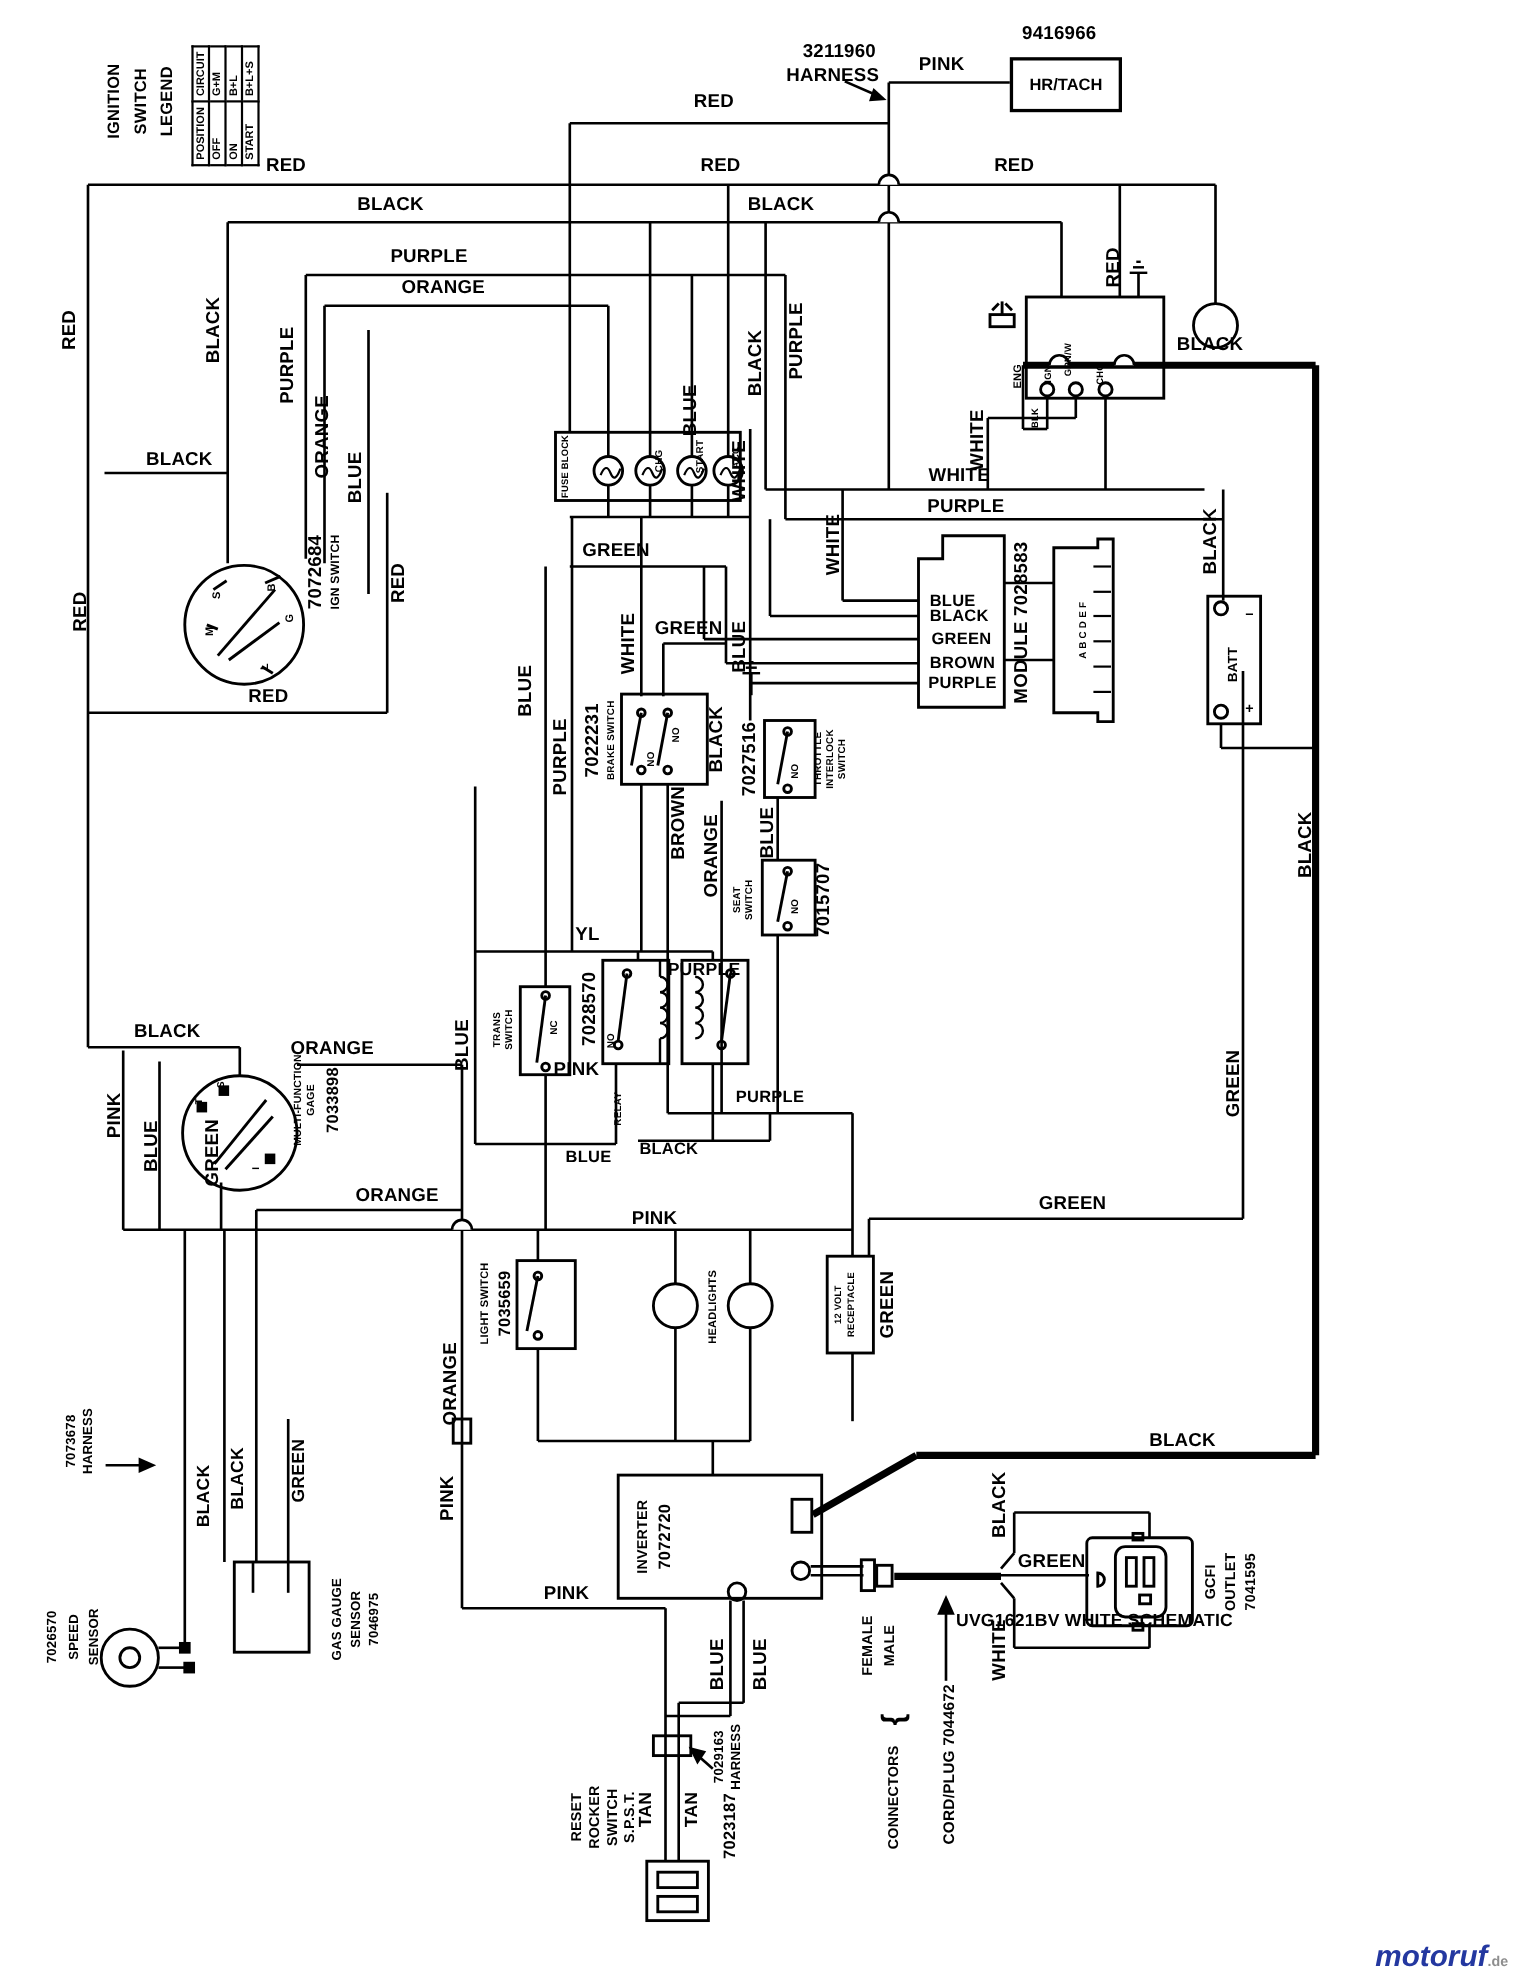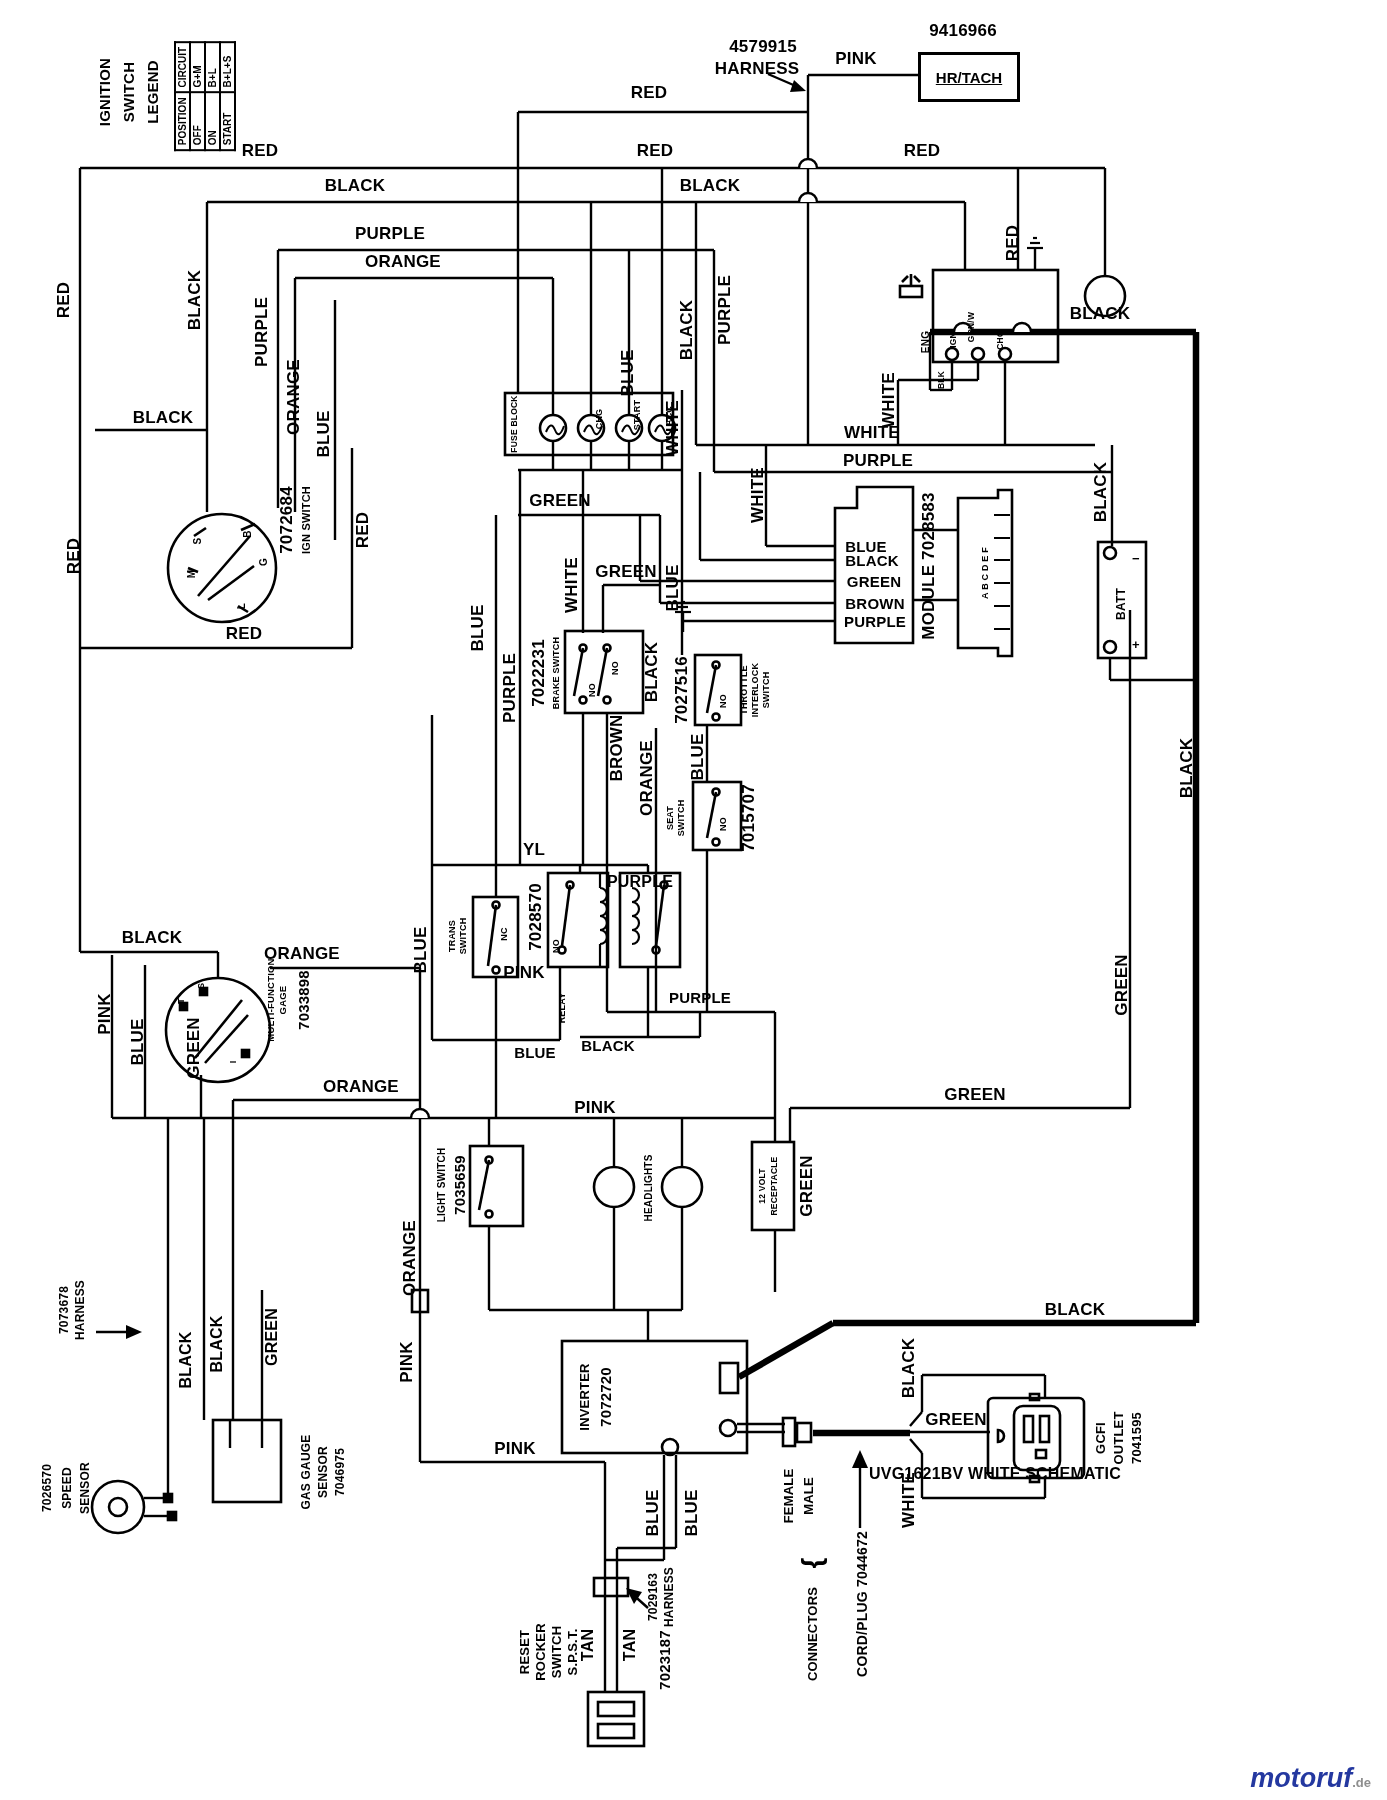--- a/index.html
+++ b/index.html
@@ -6,21 +6,21 @@
   #canvas{position:relative;width:1387px;height:1800px;background:#fff;overflow:hidden;
           font-family:"Liberation Sans",sans-serif;}
   #wire-svg{position:absolute;left:0;top:0;}
   .lbl{position:absolute;font-weight:bold;color:#000;white-space:nowrap;line-height:1;
        transform-origin:center;letter-spacing:.2px;}
   .legend{position:absolute;left:205px;top:96px;transform:translate(-50%,-50%) rotate(-90deg);}
   .legend table{border-collapse:collapse;}
   .legend th,.legend td{border:2px solid #000;font-size:10px;font-weight:bold;
        padding:1px 4px;text-align:left;font-family:"Liberation Sans",sans-serif;}
   .hrtach{position:absolute;left:918px;top:52px;width:96px;height:44px;border:3px solid #000;
-       display:flex;align-items:center;justify-content:center;font-size:15px;font-weight:bold;text-decoration:underline;}
+       display:flex;align-items:center;justify-content:center;font-size:15px;font-weight:bold;}
   .watermark{position:absolute;right:16px;bottom:6px;font-weight:bold;font-style:italic;}
   .watermark .m{font-size:27px;}
   .watermark .de{font-size:13px;font-style:normal;}
 </style>
 </head>
 <body>
 
 <div id="canvas">
 
   <svg id="wire-svg" width="1387" height="1800" viewBox="0 0 1387 1800">
@@ -371,21 +371,21 @@
       </table>
   </div>
 
   <div class="hrtach">HR/TACH</div>
 
   <div id="label-layer">
       <div class="lbl" style="left: 104px; top: 92px; font-size: 15px; transform: translate(-50%, -50%) rotate(-90deg);">IGNITION</div>
       <div class="lbl" style="left: 128px; top: 92px; font-size: 15px; transform: translate(-50%, -50%) rotate(-90deg);">SWITCH</div>
       <div class="lbl" style="left: 152px; top: 92px; font-size: 15px; transform: translate(-50%, -50%) rotate(-90deg);">LEGEND</div>
       <div class="lbl" style="left: 649px; top: 92px; font-size: 17px; transform: translate(-50%, -50%) rotate(0deg);">RED</div>
-      <div class="lbl" style="left: 763px; top: 46px; font-size: 17px; transform: translate(-50%, -50%) rotate(0deg);">4579915</div>
+      <div class="lbl" style="left: 763px; top: 46px; font-size: 17px; transform: translate(-50%, -50%) rotate(0deg);">3211960</div>
       <div class="lbl" style="left: 757px; top: 68px; font-size: 17px; transform: translate(-50%, -50%) rotate(0deg);">HARNESS</div>
       <div class="lbl" style="left: 856px; top: 58px; font-size: 17px; transform: translate(-50%, -50%) rotate(0deg);">PINK</div>
       <div class="lbl" style="left: 963px; top: 30px; font-size: 17px; transform: translate(-50%, -50%) rotate(0deg);">9416966</div>
       <div class="lbl" style="left: 260px; top: 150px; font-size: 17px; transform: translate(-50%, -50%) rotate(0deg);">RED</div>
       <div class="lbl" style="left: 655px; top: 150px; font-size: 17px; transform: translate(-50%, -50%) rotate(0deg);">RED</div>
       <div class="lbl" style="left: 922px; top: 150px; font-size: 17px; transform: translate(-50%, -50%) rotate(0deg);">RED</div>
       <div class="lbl" style="left: 355px; top: 185px; font-size: 17px; transform: translate(-50%, -50%) rotate(0deg);">BLACK</div>
       <div class="lbl" style="left: 710px; top: 185px; font-size: 17px; transform: translate(-50%, -50%) rotate(0deg);">BLACK</div>
       <div class="lbl" style="left: 390px; top: 233px; font-size: 17px; transform: translate(-50%, -50%) rotate(0deg);">PURPLE</div>
       <div class="lbl" style="left: 403px; top: 261px; font-size: 17px; transform: translate(-50%, -50%) rotate(0deg);">ORANGE</div>

